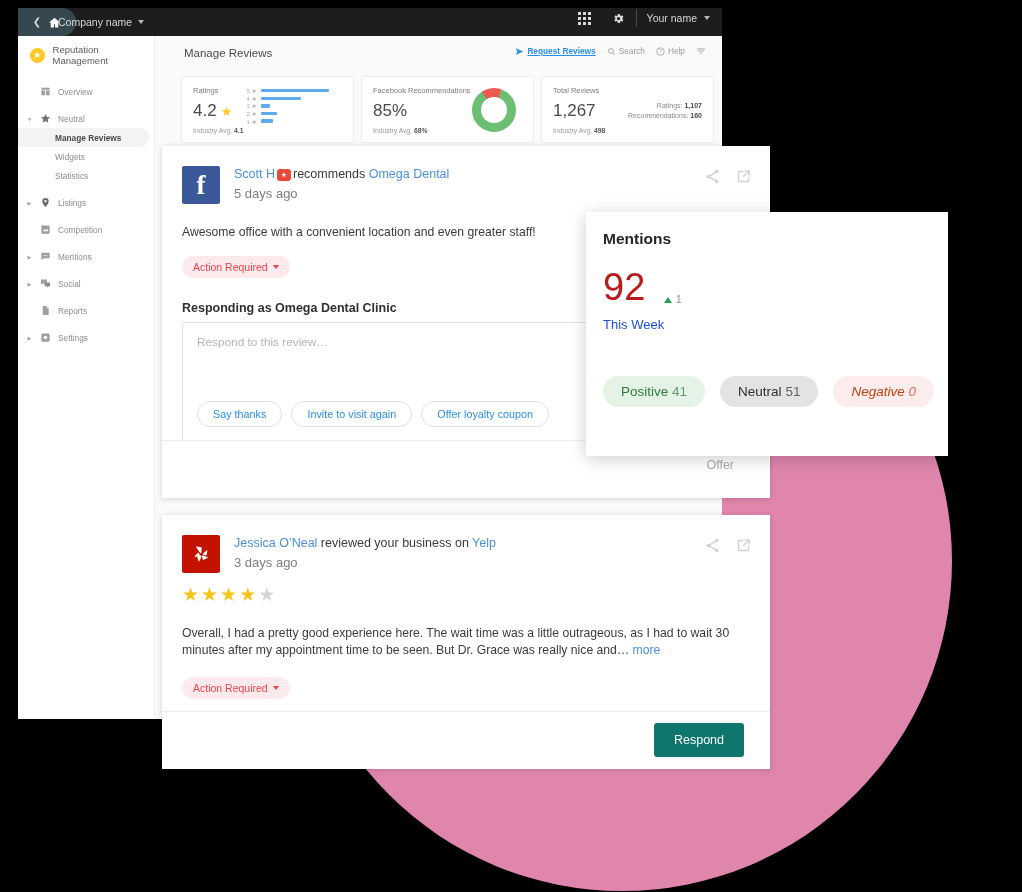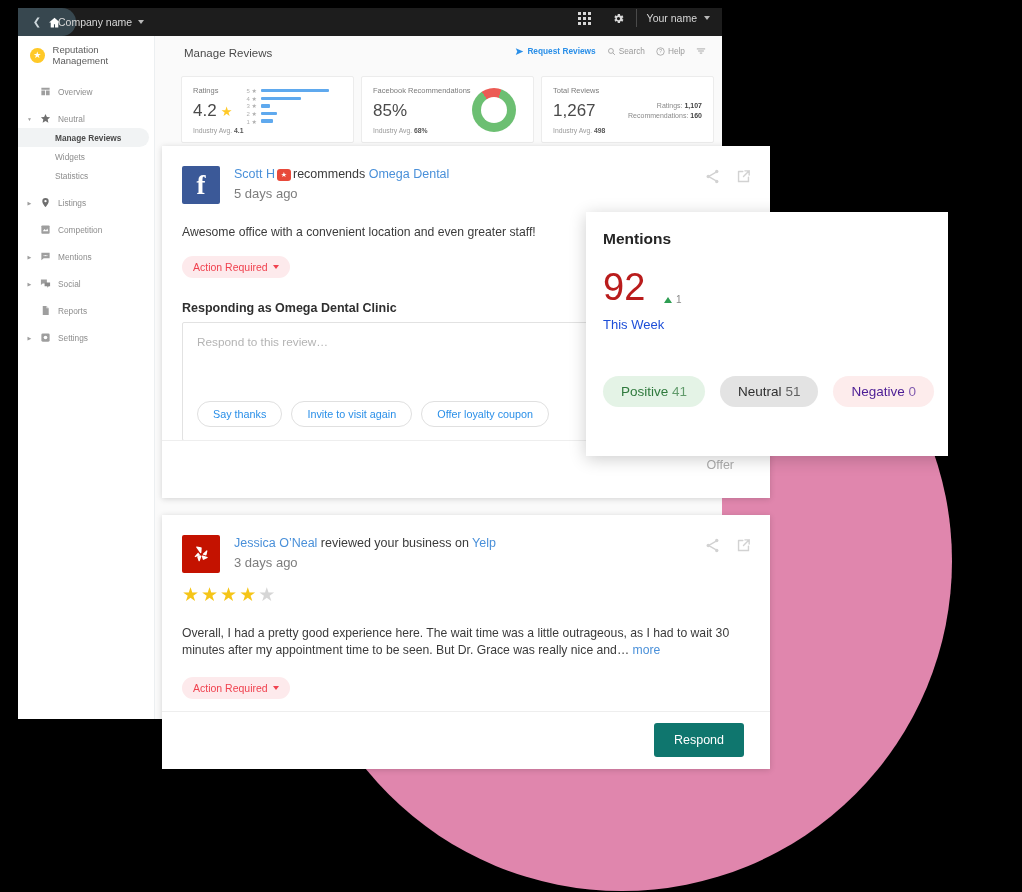--- a/index.html
+++ b/index.html
@@ -40,21 +40,21 @@
   .nav-item .exp{width:7px;text-align:center;font-size:5px;color:#9e9e9e;}
   .nav-ico{width:11px;height:11px;display:flex;align-items:center;justify-content:center;color:#9e9e9e;}
   .nav-sub{height:19px;display:flex;align-items:center;padding-left:37px;font-size:8.3px;color:#8d8d8d;}
   .nav-sub.active{background:#f1f3f4;border-radius:0 10px 10px 0;margin-right:5px;color:#4a4a4a;font-weight:bold;}
 
   
   .content{position:absolute;left:137px;top:28px;width:567px;height:683px;background:#fafafa;}
   .ctitle{position:absolute;left:29px;top:11px;font-size:11.5px;color:#4a4a4a;}
   .ctools{position:absolute;right:16px;top:10px;display:flex;align-items:center;gap:11px;font-size:8.3px;color:#9a9a9a;}
   .ctool{display:flex;align-items:center;gap:3px;}
-  .ctool.accent{color:#2a8fe8;font-weight:bold;}
+  .ctool.accent{color:#2a8fe8;font-weight:bold;text-decoration:underline;}
 
   
   .cards{position:absolute;left:26px;top:40px;display:flex;gap:7px;}
   .card{width:173px;height:67px;background:#fff;border:1px solid #ececec;border-radius:2px;
       position:relative;box-sizing:border-box;}
   .card-h{position:absolute;left:11px;top:9px;font-size:7.5px;color:#7b7b7b;}
   .card-v{position:absolute;left:11px;top:24px;font-size:17px;color:#4a4a4a;font-weight:300;display:flex;align-items:center;gap:4px;}
   .card-avg{position:absolute;left:11px;bottom:8px;font-size:6.8px;color:#9a9a9a;}
   .card-avg b{color:#555;}
   .bars{position:absolute;right:12px;top:10px;width:95px;}
@@ -104,21 +104,21 @@
   .m-title{position:absolute;left:17px;top:18px;font-size:15.5px;font-weight:bold;color:#252525;}
   .m-num{position:absolute;left:17px;top:56px;font-size:38px;font-weight:300;color:#b91c1c;line-height:1;}
   .m-delta{position:absolute;left:78px;top:82px;font-size:10px;color:#8a8a8a;display:flex;align-items:center;gap:4px;}
   .tri-up{width:0;height:0;border-left:4px solid transparent;border-right:4px solid transparent;
       border-bottom:6px solid #2e9e52;}
   .m-sub{position:absolute;left:17px;top:105px;font-size:13px;color:#1d4ed8;}
   .m-chips{position:absolute;left:17px;top:164px;display:flex;gap:15px;}
   .m-chip{border-radius:16px;padding:8px 18px;font-size:13.5px;}
   .m-pos{background:#e4f3e6;color:#2f7a3d;}
   .m-neu{background:#e3e3e3;color:#2f2f2f;}
-  .m-neg{background:#fdecec;color:#4c1d95;}
+  .m-neg{background:#fdecec;color:#c2410c;font-style:italic;}
   .m-chip .n{opacity:.72;}
 </style>
 </head>
 <body>
 
 <div id="stage">
 
   <div class="pink-circle"></div>
 
   <div class="app">

